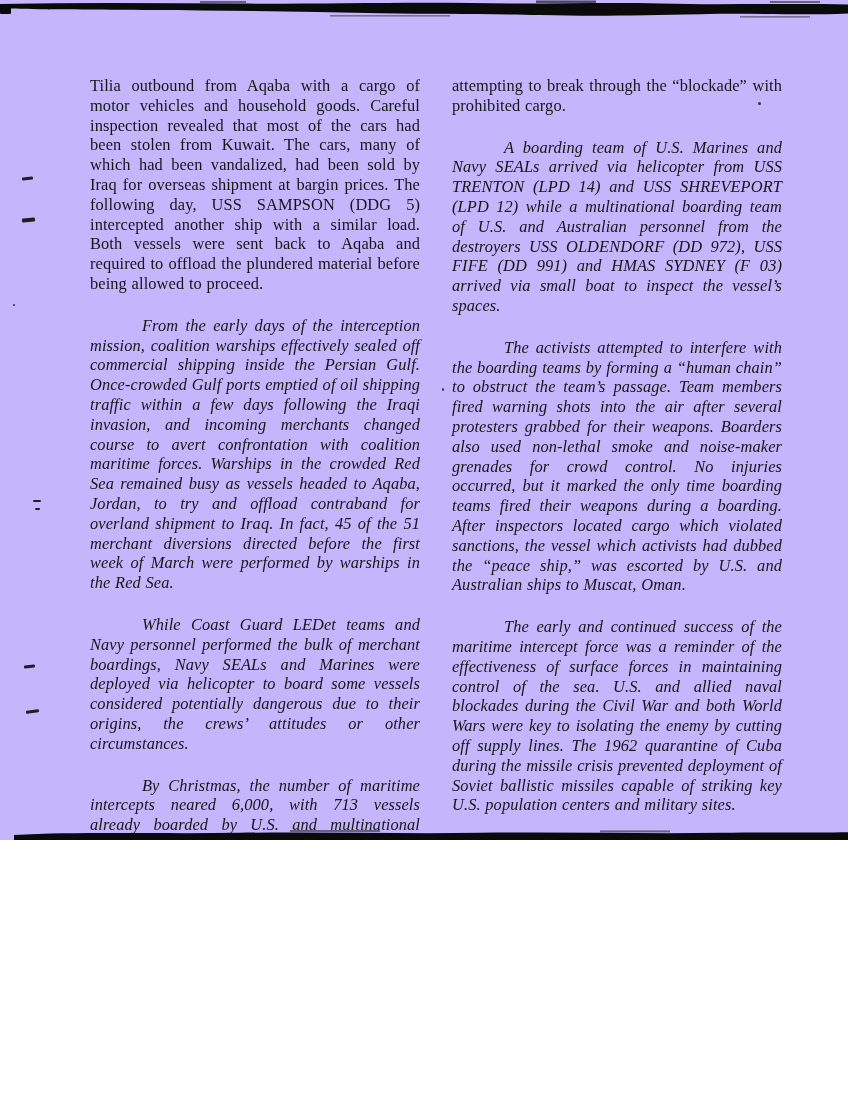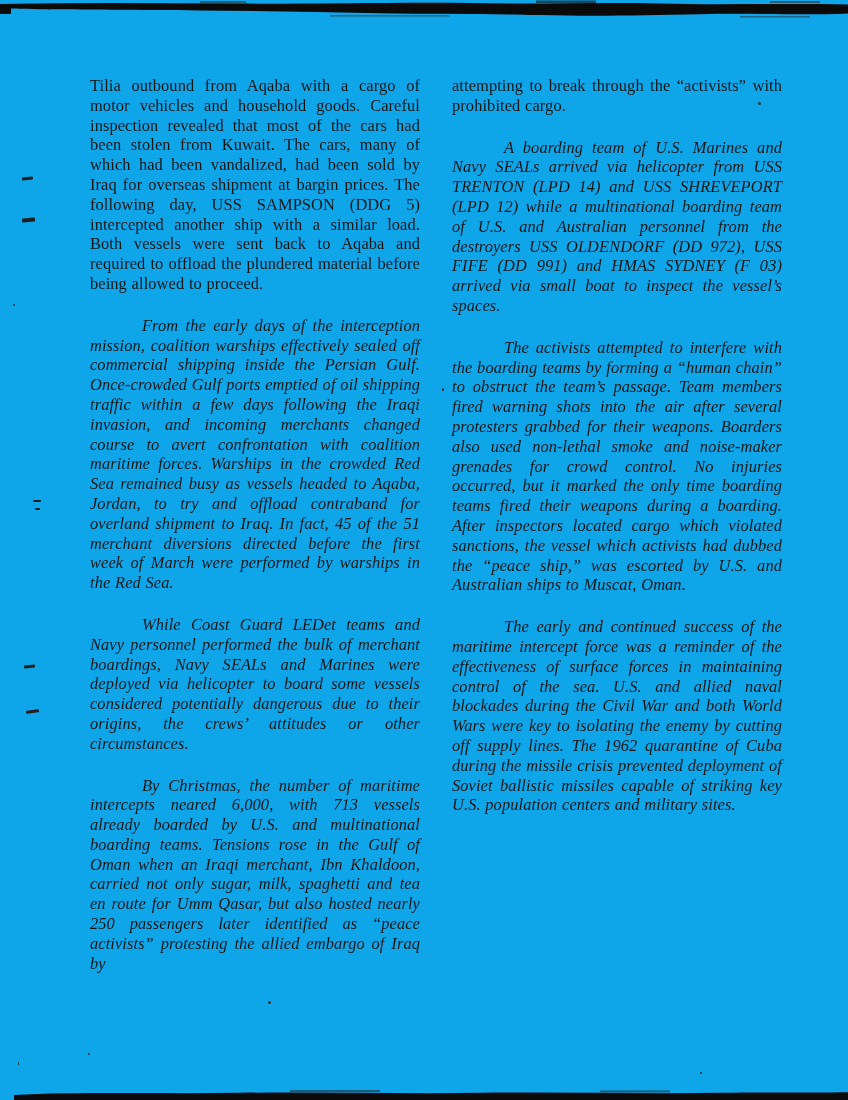--- a/index.html
+++ b/index.html
@@ -3,22 +3,22 @@
 <meta charset="utf-8">
 <style>
   html, body {
     margin: 0;
     padding: 0;
     background: #ffffff;
   }
   .page {
     position: relative;
     width: 848px;
-    height: 1100px;
-    background: #0ea5e9;
+    height: 840px;
+    background: #c4b5fd;
     overflow: hidden;
     font-family: "Liberation Serif", "DejaVu Serif", serif;
     color: #161616;
   }
   .scan-band-top {
     position: absolute;
     top: 0;
     left: 0;
     width: 848px;
     height: 20px;
@@ -97,21 +97,21 @@
   </svg>
 
   <div class="content">
     <div class="column" id="left-column">
         <p class="para">Tilia outbound from Aqaba with a cargo of motor vehicles and household goods. Careful inspection revealed that most of the cars had been stolen from Kuwait. The cars, many of which had been vandalized, had been sold by Iraq for overseas shipment at bargin prices. The following day, USS SAMPSON (DDG 5) intercepted another ship with a similar load. Both vessels were sent back to Aqaba and required to offload the plundered material before being allowed to proceed.</p>
         <p class="para indent">From the early days of the interception mission, coalition warships effectively sealed off commercial shipping inside the Persian Gulf. Once-crowded Gulf ports emptied of oil shipping traffic within a few days following the Iraqi invasion, and incoming merchants changed course to avert confrontation with coalition maritime forces. Warships in the crowded Red Sea remained busy as vessels headed to Aqaba, Jordan, to try and offload contraband for overland shipment to Iraq. In fact, 45 of the 51 merchant diversions directed before the first week of March were performed by warships in the Red Sea.</p>
         <p class="para indent">While Coast Guard LEDet teams and Navy personnel performed the bulk of merchant boardings, Navy SEALs and Marines were deployed via helicopter to board some vessels considered potentially dangerous due to their origins, the crews’ attitudes or other circumstances.</p>
         <p class="para indent">By Christmas, the number of maritime intercepts neared 6,000, with 713 vessels already boarded by U.S. and multinational boarding teams. Tensions rose in the Gulf of Oman when an Iraqi merchant, Ibn Khaldoon, carried not only sugar, milk, spaghetti and tea en route for Umm Qasar, but also hosted nearly 250 passengers later identified as “peace activists” protesting the allied embargo of Iraq by</p>
       </div>
     <div class="column" id="right-column">
-        <p class="para">attempting to break through the “activists” with prohibited cargo.</p>
+        <p class="para">attempting to break through the “blockade” with prohibited cargo.</p>
         <p class="para indent">A boarding team of U.S. Marines and Navy SEALs arrived via helicopter from USS TRENTON (LPD 14) and USS SHREVEPORT (LPD 12) while a multinational boarding team of U.S. and Australian personnel from the destroyers USS OLDENDORF (DD 972), USS FIFE (DD 991) and HMAS SYDNEY (F 03) arrived via small boat to inspect the vessel’s spaces.</p>
         <p class="para indent">The activists attempted to interfere with the boarding teams by forming a “human chain” to obstruct the team’s passage. Team members fired warning shots into the air after several protesters grabbed for their weapons. Boarders also used non-lethal smoke and noise-maker grenades for crowd control. No injuries occurred, but it marked the only time boarding teams fired their weapons during a boarding. After inspectors located cargo which violated sanctions, the vessel which activists had dubbed the “peace ship,” was escorted by U.S. and Australian ships to Muscat, Oman.</p>
         <p class="para indent">The early and continued success of the maritime intercept force was a reminder of the effectiveness of surface forces in maintaining control of the sea. U.S. and allied naval blockades during the Civil War and both World Wars were key to isolating the enemy by cutting off supply lines. The 1962 quarantine of Cuba during the missile crisis prevented deployment of Soviet ballistic missiles capable of striking key U.S. population centers and military sites.</p>
       </div>
   </div>
 
 
   <div class="mark" style="left:22px; top:177px; width:11px; height:3px; transform:rotate(-6deg);"></div>
   <div class="mark" style="left:22px; top:218px; width:13px; height:4px; transform:rotate(-4deg);"></div>
   <div class="mark" style="left:33px; top:500px; width:8px; height:2px;"></div>

